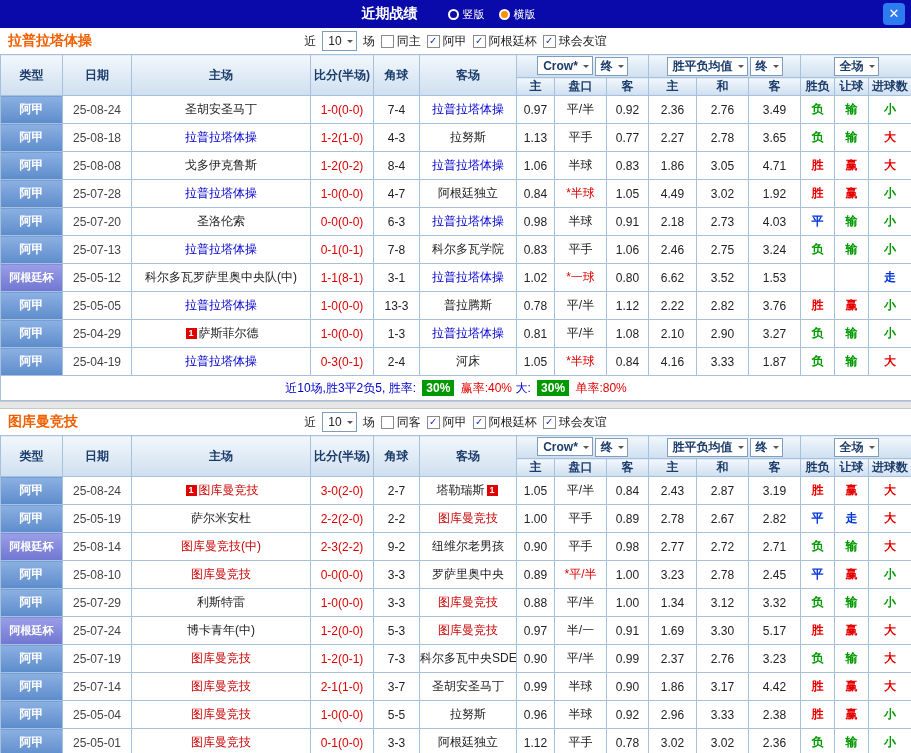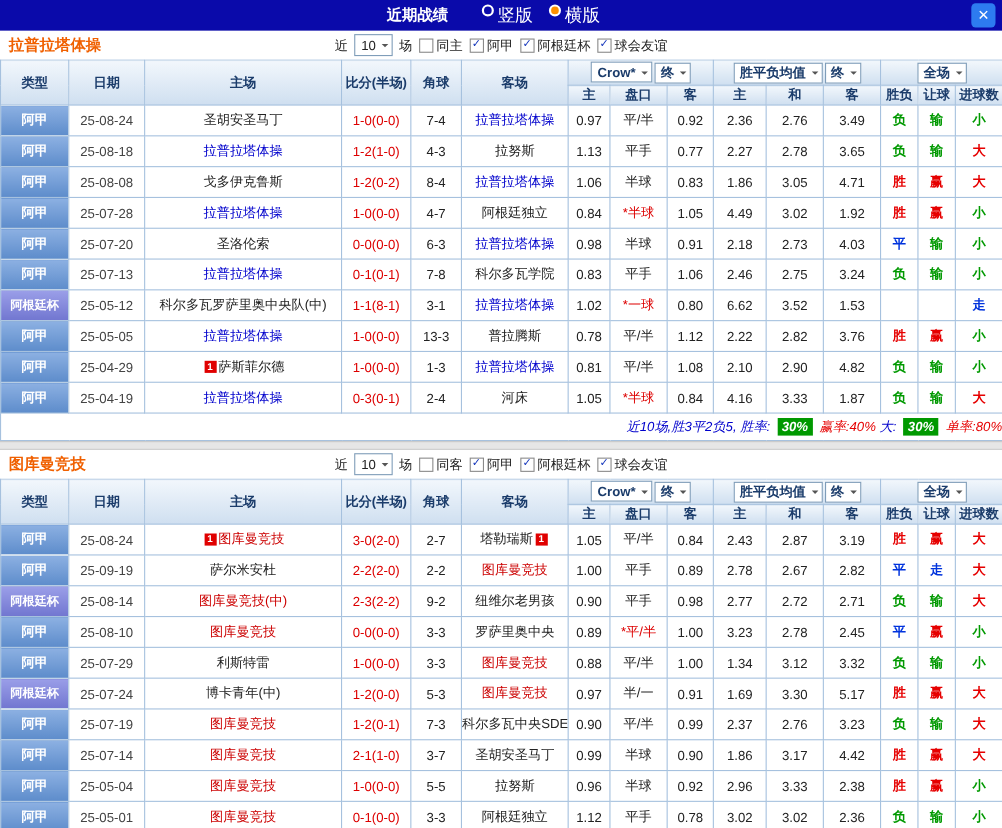--- a/index.html
+++ b/index.html
@@ -3,21 +3,21 @@
 <meta charset="utf-8">
 <style>
   html,body{margin:0;padding:0;}
   body{
     width:911px;height:753px;overflow:hidden;background:#fff;
     font-family:"Liberation Sans","DejaVu Sans",sans-serif;font-size:12px;color:#222;
   }
   
   .topbar{height:28px;background:#0a0aaa;display:flex;align-items:center;justify-content:center;position:relative;color:#fff;}
   .tb-title{font-weight:bold;font-size:14px;margin-right:30px;}
-  .radio-opt{display:inline-flex;align-items:flex-start;gap:4px;margin-right:14px;cursor:pointer;font-size:16px;}
+  .radio-opt{display:inline-flex;align-items:center;gap:4px;margin-right:14px;cursor:pointer;font-size:11px;}
   .radio{width:7px;height:7px;border:2px solid #fff;border-radius:50%;background:#0a0aaa;display:inline-block;}
   .radio.sel{background:#ff9000;}
   .close-btn{position:absolute;right:6px;top:3px;width:22px;height:22px;background:#2d7bf0;border-radius:4px;
     color:#fff;font-weight:bold;text-align:center;line-height:22px;font-size:13px;cursor:pointer;}
   
   .section-head{height:26px;display:flex;align-items:center;position:relative;background:#fff;}
   .team-title{position:absolute;left:8px;color:var(--accent,#f06000);font-weight:bold;font-size:14px;}
   .filters{margin:0 auto;display:inline-flex;align-items:center;gap:6px;color:#222;}
   .cb-group{display:inline-flex;align-items:center;gap:3px;cursor:pointer;}
   .checkbox{width:11px;height:11px;border:1px solid #8a8a8a;background:#fff;display:inline-flex;align-items:center;justify-content:center;
@@ -37,21 +37,21 @@
   .lg-cup{background:linear-gradient(#9a9ee8,#7176d0);font-size:11px;}
   .c-date{color:#444;}
   .c-score{color:var(--score,#dd0000);}
   .c-line.star{color:var(--score,#dd0000);}
   .c-res{font-weight:bold;}
   .res-red{color:var(--win,#e60000);}
   .res-blue{color:var(--draw,#0033dd);}
   .res-green{color:var(--lose,#009900);}
   .card{display:inline-block;min-width:9px;height:11px;background:#e00000;color:#fff;font-size:9px;line-height:11px;
     font-weight:bold;padding:0 1px;margin:0 2px;vertical-align:1px;}
-  .sum-tr td{height:24px;text-align:right;font-style:italic;}
+  .sum-tr td{height:24px;text-align:center;}
   .sum-blue{color:#0000cc;}
   .sum-red{color:var(--win,#e60000);}
   .sum-badge{background:var(--badge,#009900);color:#fff;font-weight:bold;padding:1px 4px;margin:0 3px;}
   .divider{height:8px;background:#e6e6e6;border-top:1px solid #c8c8c8;border-bottom:1px solid #c8c8c8;box-sizing:border-box;}
 </style>
 </head>
 <body>
 
 <div class="topbar">
   <span class="tb-title">近期战绩</span>
@@ -293,21 +293,21 @@
           <td class="c-date">25-04-29</td>
           <td class="c-team"><span class="card">1</span><span>萨斯菲尔德</span></td>
           <td class="c-score">1-0(0-0)</td>
           <td class="c-corner">1-3</td>
           <td class="c-team"><span style="color: rgb(0, 0, 204);">拉普拉塔体操</span></td>
           <td class="c-odds">0.81</td>
           <td class="c-line">平/半</td>
           <td class="c-odds">1.08</td>
           <td class="c-odds">2.10</td>
           <td class="c-odds">2.90</td>
-          <td class="c-odds">4.82</td>
+          <td class="c-odds">3.27</td>
           <td class="c-res res-green">负</td>
           <td class="c-res res-green">输</td>
           <td class="c-res res-green">小</td>
         </tr>
         <tr>
           <td class="lg lg-jia">阿甲</td>
           <td class="c-date">25-04-19</td>
           <td class="c-team"><span style="color: rgb(0, 0, 204);">拉普拉塔体操</span></td>
           <td class="c-score">0-3(0-1)</td>
           <td class="c-corner">2-4</td>
@@ -431,21 +431,21 @@
           <td class="c-odds">0.84</td>
           <td class="c-odds">2.43</td>
           <td class="c-odds">2.87</td>
           <td class="c-odds">3.19</td>
           <td class="c-res res-red">胜</td>
           <td class="c-res res-red">赢</td>
           <td class="c-res res-red">大</td>
         </tr>
         <tr>
           <td class="lg lg-jia">阿甲</td>
-          <td class="c-date">25-09-19</td>
+          <td class="c-date">25-05-19</td>
           <td class="c-team"><span>萨尔米安杜</span></td>
           <td class="c-score">2-2(2-0)</td>
           <td class="c-corner">2-2</td>
           <td class="c-team"><span style="color: rgb(204, 0, 0);">图库曼竞技</span></td>
           <td class="c-odds">1.00</td>
           <td class="c-line">平手</td>
           <td class="c-odds">0.89</td>
           <td class="c-odds">2.78</td>
           <td class="c-odds">2.67</td>
           <td class="c-odds">2.82</td>

